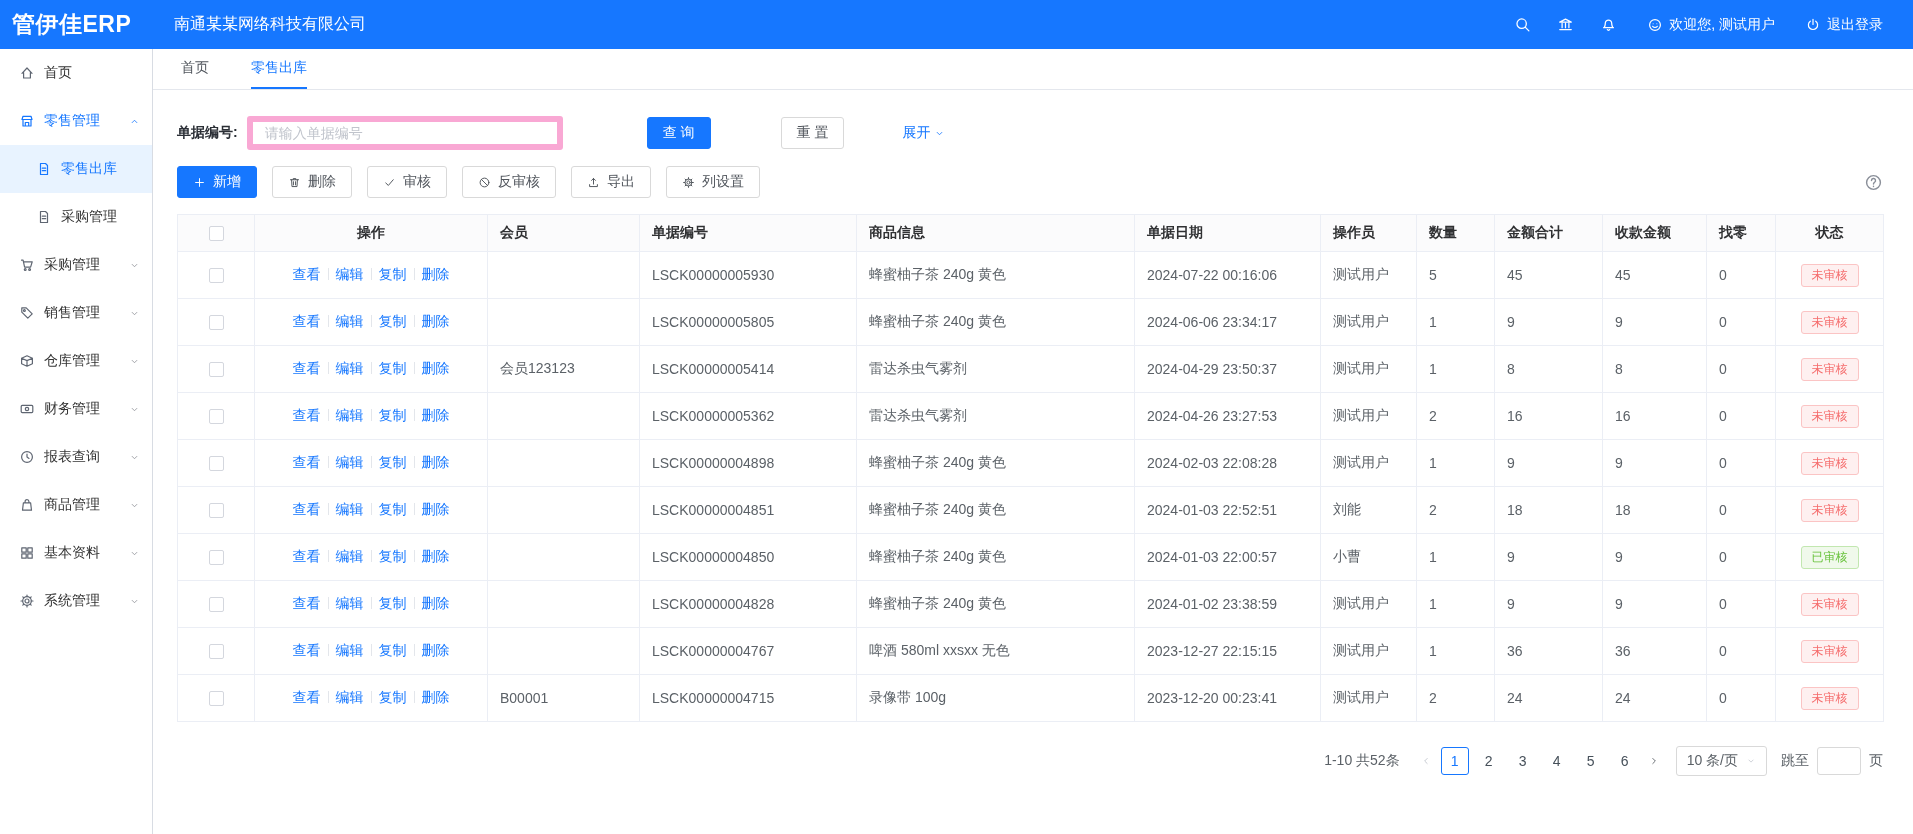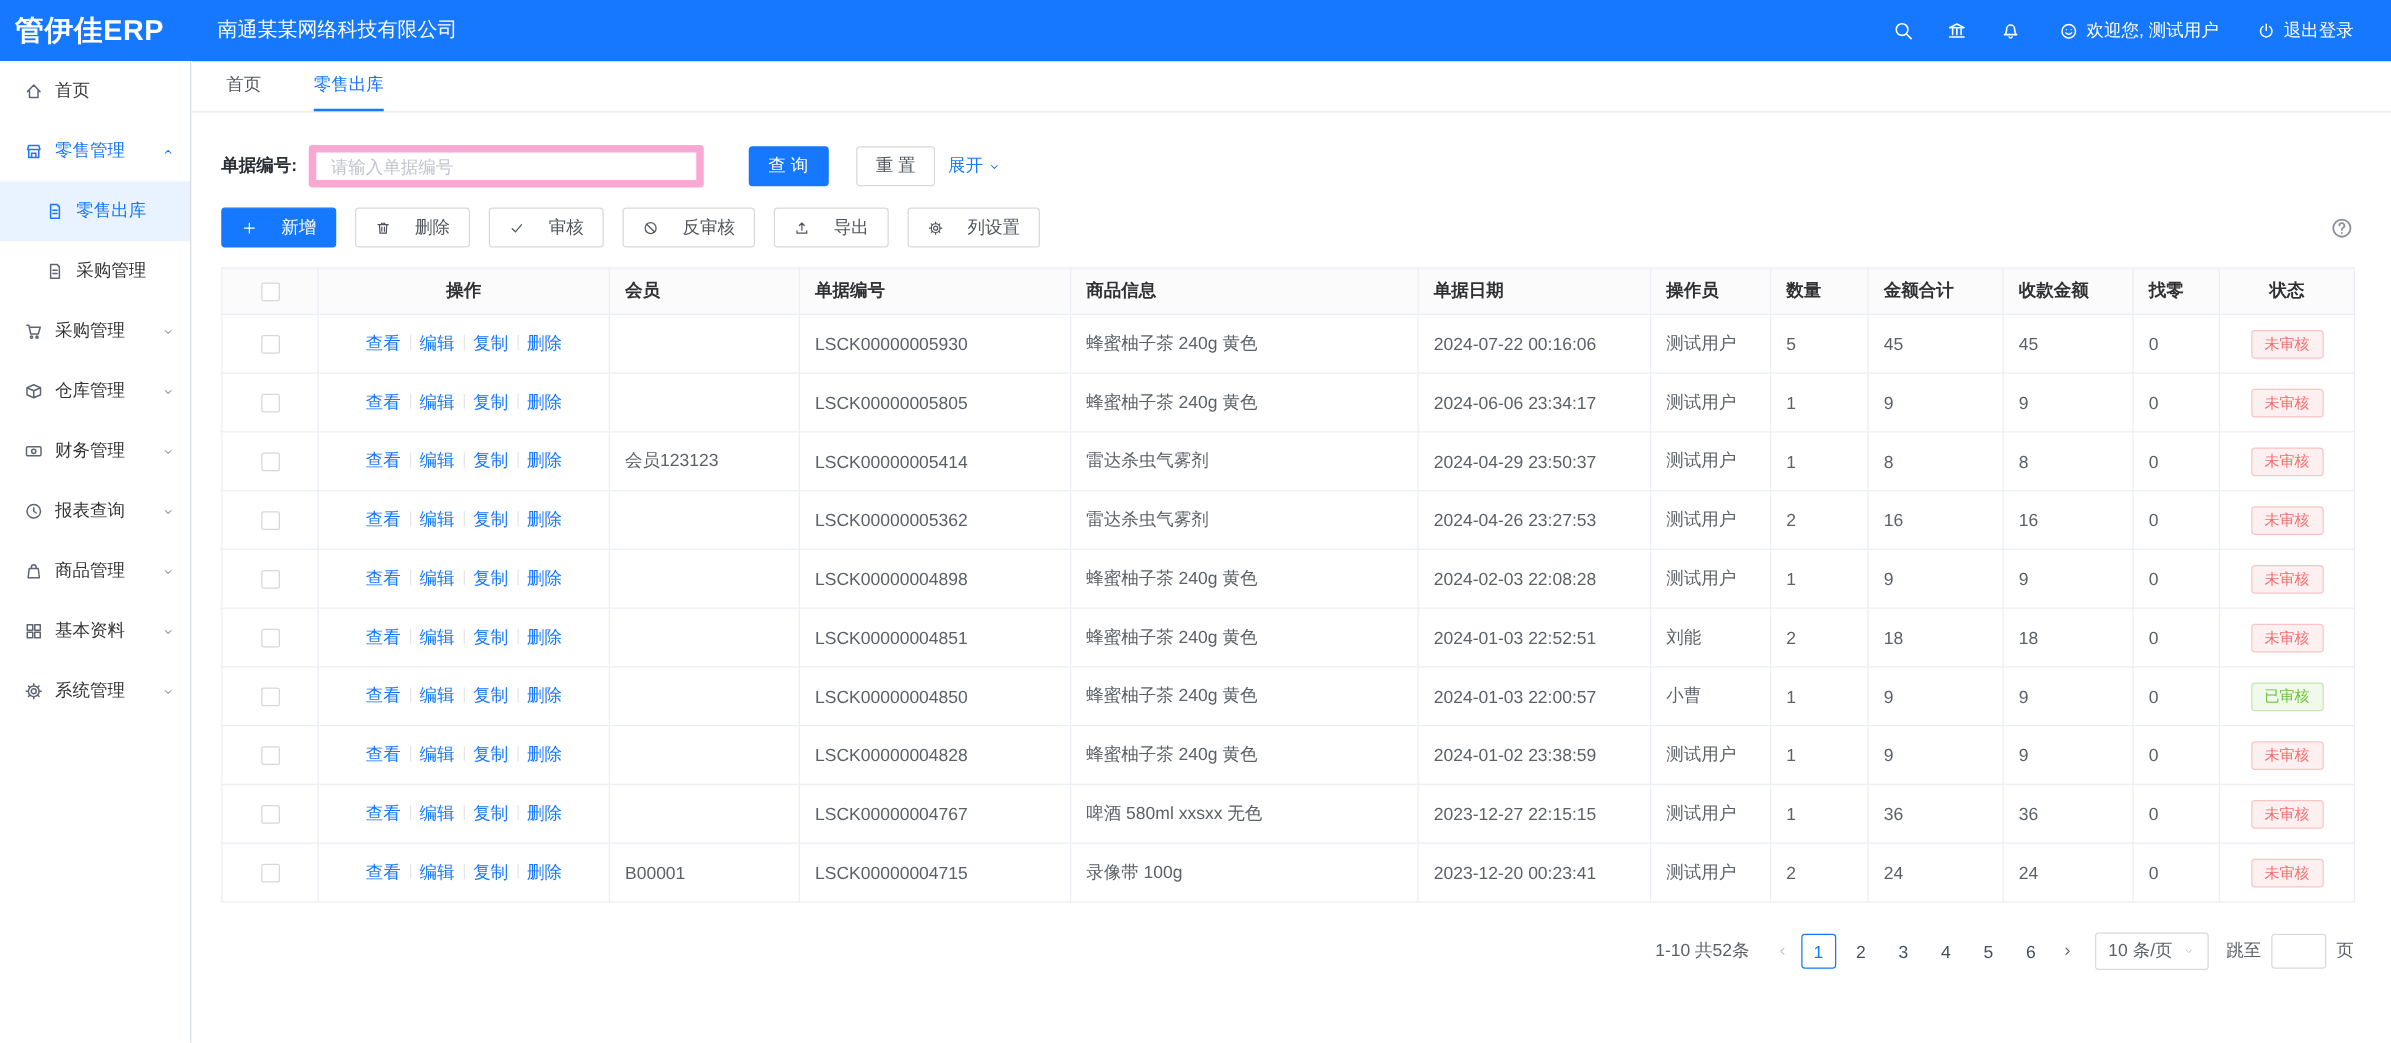--- a/index.html
+++ b/index.html
@@ -52,21 +52,21 @@
   }
   .tab {
     display: flex; align-items: center; margin-right: 42px; cursor: pointer;
     color: #51565d; border-bottom: 2px solid transparent;
   }
   .t-active { color: var(--accent); border-bottom-color: var(--accent); }
 
   .content { padding: 0 30px 0 24px; position: relative; }
 
   
-  .filters { margin-top: 26px; display: flex; align-items: center; }
+  .filters { margin-top: 26px; display: flex; align-items: center; gap: 48px; }
   .fgroup { display: flex; align-items: center; }
   .fgroup + .fgroup { margin-left: 30px; }
   .flabel { font-weight: 700; color: #2b2f36; margin-right: 9px; white-space: nowrap; }
   .finput {
     width: 316px; height: 34px; border: 6px solid #f9a8d4; border-radius: 3px;
     padding: 0 12px; font-size: 14px; color: #333; outline: none;
     font-family: inherit;
   }
   .finput::placeholder { color: #c0c4cc; }
   .date-range {
@@ -85,21 +85,21 @@
   .btn-search { margin-left: 36px; }
   .btn-reset { margin-left: 22px; }
   .expand-link {
     margin-left: 10px; color: var(--accent); display: inline-flex; align-items: center;
     cursor: pointer; gap: 4px;
   }
   .expand-link .ic-s { width: 11px; height: 11px; }
 
   
   .toolbar { margin-top: 16px; display: flex; align-items: center; }
-  .tb-btn { margin-right: 15px; gap: 19px; }
+  .tb-btn { margin-right: 15px; gap: 7px; }
   .tb-btn .ic-s { color: inherit; }
   .help {
     margin-left: auto; width: 19px; height: 19px; color: #8a8f99; cursor: pointer;
   }
 
   
   table { margin-top: 16px; border-collapse: collapse; table-layout: fixed; width: 1706px; }
   th, td { border: 1px solid #ebeef5; padding: 0 12px; text-align: left; overflow: hidden; white-space: nowrap; }
   th { height: 37px; font-weight: 700; color: #303133; background: #fbfbfc; font-size: 14px; }
   td { height: 47px; color: #5b6167; font-size: 14px; }
@@ -229,20 +229,34 @@
       </div>
       <div class="menu-item">
         <span class="ic mi-ic">
           <svg viewBox="0 0 16 16" fill="none" stroke="currentColor" stroke-width="1.2" stroke-linecap="round" stroke-linejoin="round">
             <path d="M2.5 3.2h1.6l1.5 7h6l1.6-5.4H4.6"></path>
             <circle cx="6.2" cy="12.6" r=".9"></circle>
             <circle cx="10.6" cy="12.6" r=".9"></circle>
           </svg>
         </span>
         <span class="mi-lb">采购管理</span>
+        <span class="ic chev">
+          <svg viewBox="0 0 16 16" fill="none" stroke="currentColor" stroke-width="1.2" stroke-linecap="round" stroke-linejoin="round">
+            <path d="M4.6 6.4 8 9.8l3.4-3.4"></path>
+          </svg>
+        </span>
+      </div>
+      <div class="menu-item">
+        <span class="ic mi-ic">
+          <svg viewBox="0 0 16 16" fill="none" stroke="currentColor" stroke-width="1.2" stroke-linecap="round" stroke-linejoin="round">
+            <path d="M2.8 2.8h4.4l6 6-4.4 4.4-6-6z"></path>
+            <circle cx="5.4" cy="5.4" r=".9"></circle>
+          </svg>
+        </span>
+        <span class="mi-lb">销售管理</span>
         <span class="ic chev">
           <svg viewBox="0 0 16 16" fill="none" stroke="currentColor" stroke-width="1.2" stroke-linecap="round" stroke-linejoin="round">
             <path d="M4.6 6.4 8 9.8l3.4-3.4"></path>
           </svg>
         </span>
       </div>
       <div class="menu-item">
         <span class="ic mi-ic">
           <svg viewBox="0 0 16 16" fill="none" stroke="currentColor" stroke-width="1.2" stroke-linecap="round" stroke-linejoin="round">
             <path d="M2.6 5.2 8 2.8l5.4 2.4v5.6L8 13.2l-5.4-2.4zM2.6 5.2 8 7.6l5.4-2.4M8 7.6v5.6"></path>

